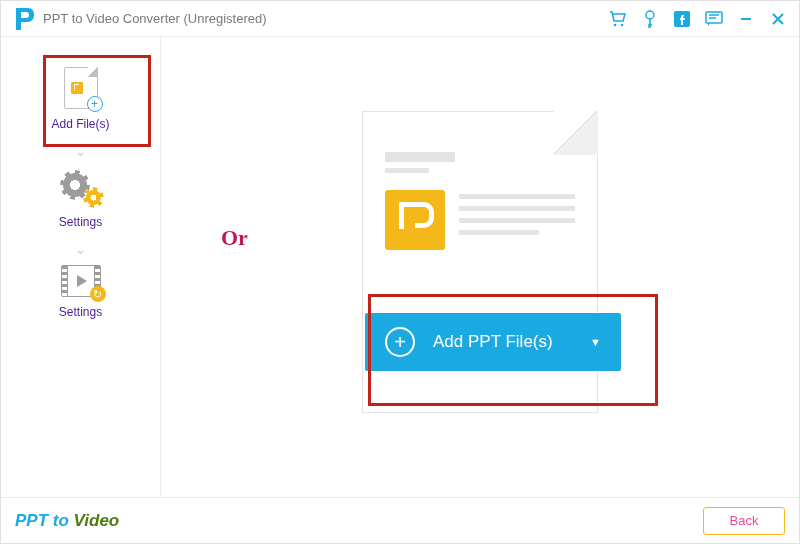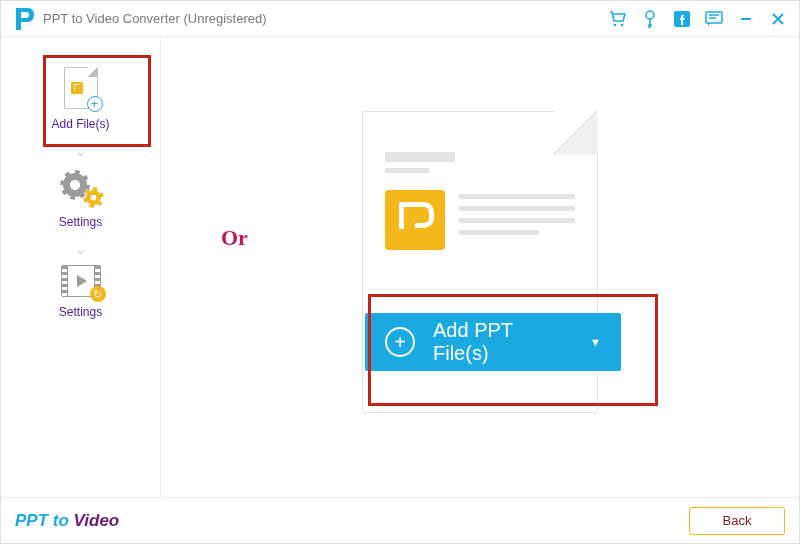--- a/index.html
+++ b/index.html
@@ -282,21 +282,21 @@
 }
 .add-ppt-btn .circle-plus {
   width: 30px; height: 30px;
   border: 2px solid #fff;
   border-radius: 50%;
   display: flex; align-items: center; justify-content: center;
   font-size: 20px;
   line-height: 1;
 }
 .add-ppt-btn .btn-text {
-  font-size: 20px;
+  font-size: 17px;
   flex: 1;
 }
 .add-ppt-btn .caret {
   font-size: 11px;
 }
 
 .highlight-box {
   position: absolute;
   border: 3px solid #c02418;
   pointer-events: none;
@@ -311,28 +311,28 @@
   align-items: center;
   justify-content: space-between;
   padding: 0 14px;
 }
 .brand {
   font-weight: bold;
   font-style: italic;
   font-size: 17px;
 }
 .brand .c1 { color: #1ba9e1; margin-top: 48px; }
-.brand .c2 { color: #701a75; }
+.brand .c2 { color: #4d7c0f; }
 .back-btn {
-  width: 96px;
+  width: 82px;
   height: 28px;
   border: 1.5px solid #f5b81a;
   border-radius: 3px;
   background: #fff;
-  color: #7f1d1d;
+  color: #ec4899;
   font-size: 13px;
   display: flex;
   align-items: center;
   justify-content: center;
   cursor: pointer;
 }
 </style>
 </head>
 <body>
 

